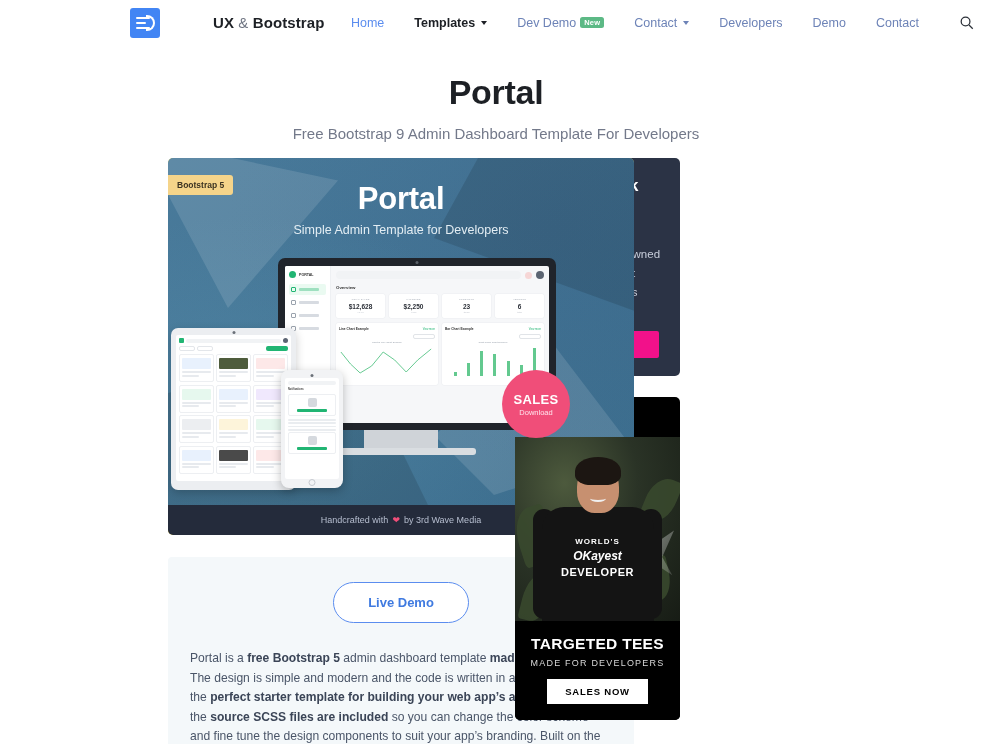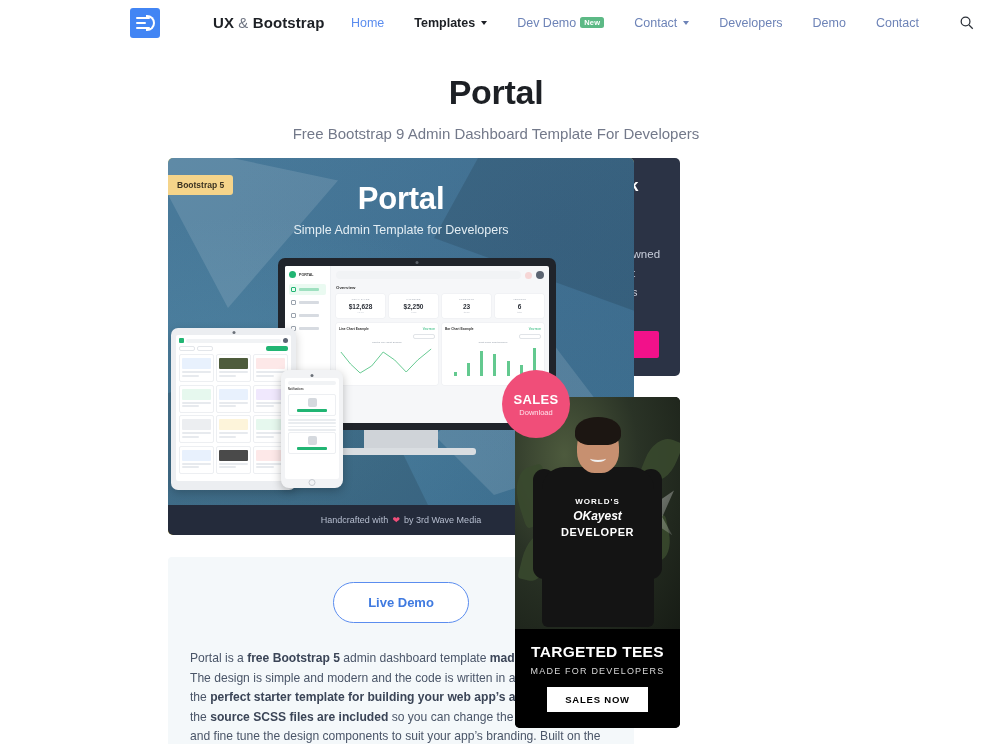--- a/index.html
+++ b/index.html
@@ -319,23 +319,24 @@
   }
 
   .ad-tees {
     width: 165px;
     margin-top: 21px;
     background: #000;
     border-radius: 5px;
     overflow: hidden;
   }
   .tees-photo {
-    height: 232px; position: relative; overflow: hidden;
+    height: 184px; position: relative; overflow: hidden;
     background:
       radial-gradient(ellipse at 30% 25%, #4d5a3d 0%, #2a3326 45%, #171c15 100%);
+    margin-top: 40px;
   }
   .tees-photo .leaf {
     position: absolute; background: #3a4a2e; opacity: .85; border-radius: 60% 10% 60% 10%;
   }
   .l1 { left: 2px; top: 70px; width: 34px; height: 58px; transform: rotate(-18deg); }
   .l2 { left: 8px; top: 135px; width: 28px; height: 50px; transform: rotate(14deg); background:#445437; }
   .l3 { right: 4px; top: 40px; width: 30px; height: 46px; transform: rotate(22deg); background:#37452c; }
   .l4 { right: 10px; top: 120px; width: 26px; height: 44px; transform: rotate(-12deg); background:#4a5b3c; }
   .tees-photo .plant-w {
     position: absolute; right: 6px; top: 78px; width: 42px; height: 70px;

